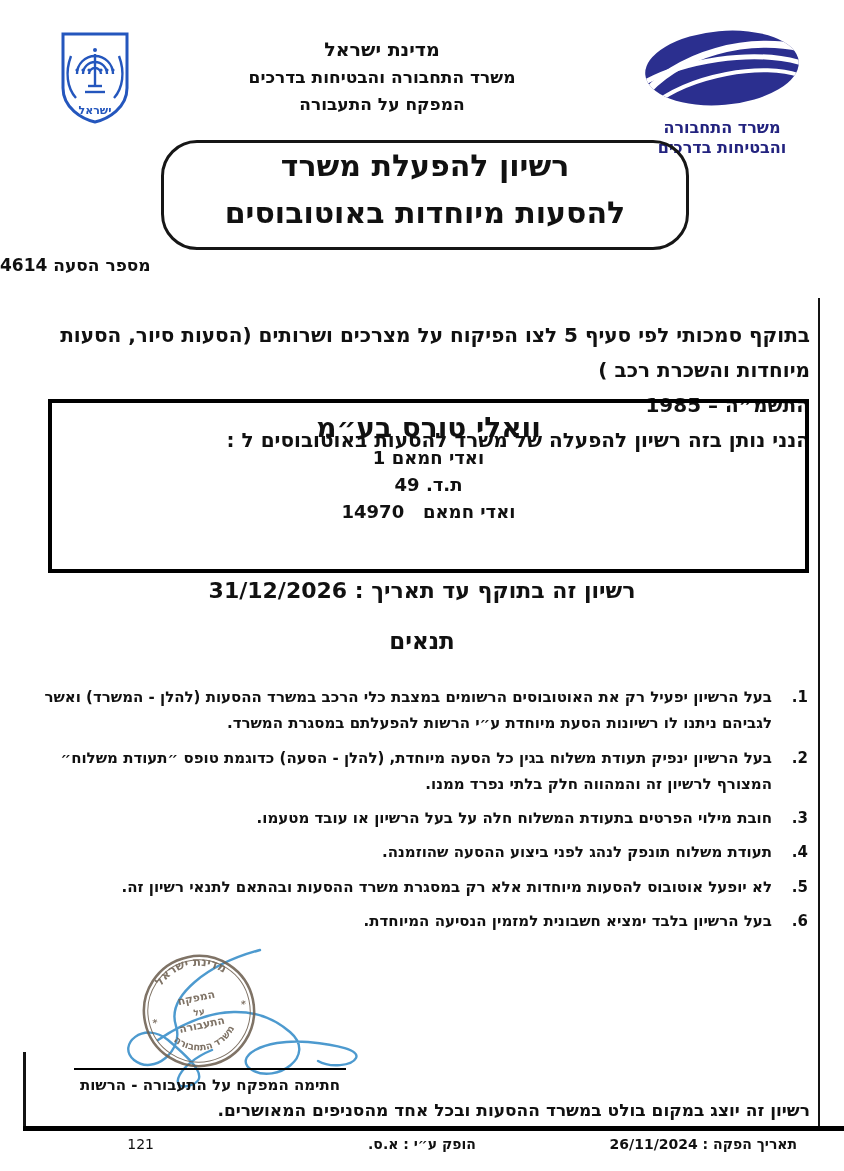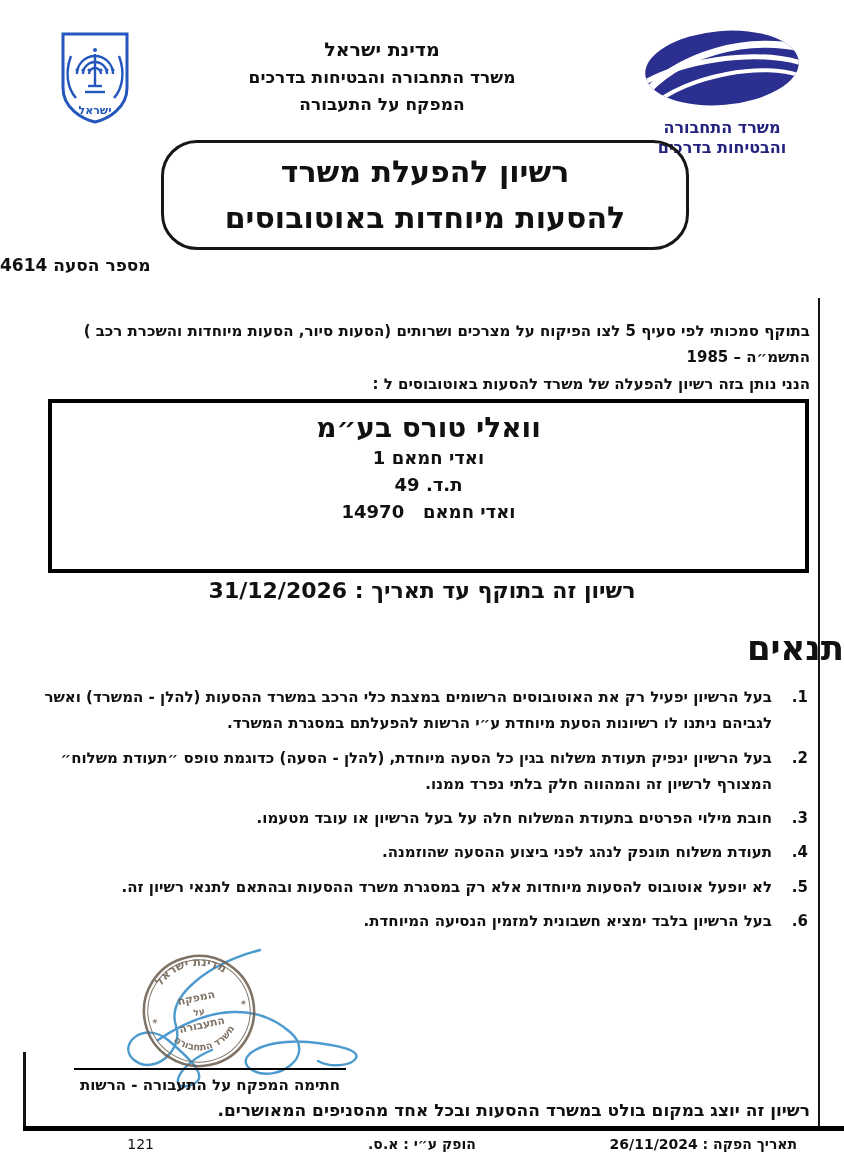--- a/index.html
+++ b/index.html
@@ -12,35 +12,35 @@
   .hdr-text{position:absolute;top:38px;left:150px;right:230px;text-align:center;font-weight:bold;}
   .hdr-line1{font-size:19px;}
   .hdr-line2{font-size:17px;margin-top:7px;}
   .hdr-line3{font-size:17px;margin-top:7px;}
   .mot{position:absolute;top:26px;right:30px;width:184px;text-align:center;}
   .mot-caption{font-size:16px;font-weight:bold;color:#23237f;line-height:1.25;margin-top:2px;}
   
   .title-box{
     position:absolute;top:140px;left:161px;width:522px;height:104px;
     border:3px solid #161616;border-radius:36px;display:flex;flex-direction:column;
-    justify-content:center;text-align:center;font-weight:bold;font-size:30px;line-height:1.55;
+    text-align:center;font-weight:bold;font-size:30px;line-height:1.55;
   }
   .license-no{position:absolute;top:255px;left:0;right:0;text-align:left;font-size:17px;font-weight:bold;}
   
-  .intro{position:absolute;top:318px;right:34px;left:30px;font-size:15px;font-weight:bold;line-height:1.75;text-align:right;}
+  .intro{position:absolute;top:318px;right:34px;left:30px;font-size:20px;font-weight:bold;line-height:1.75;text-align:right;}
   
   .company-box{
     position:absolute;top:399px;left:48px;width:753px;height:158px;border:4px solid #000;
     text-align:center;padding-top:8px;box-sizing:content-box;
   }
   .company-name{font-size:28px;font-weight:bold;}
   .company-line{font-size:18px;font-weight:bold;line-height:1.5;white-space:pre-wrap;}
   
   .validity{position:absolute;top:578px;left:0;right:0;text-align:center;font-size:22px;font-weight:bold;}
-  .cond-heading{position:absolute;top:628px;left:0;right:0;text-align:right;font-size:34px;font-weight:bold;}
+  .cond-heading{position:absolute;top:628px;left:0;right:0;text-align:center;font-size:23px;font-weight:bold;}
   .conditions{position:absolute;top:684px;right:36px;left:30px;font-size:15px;font-weight:bold;}
   .cond-item{display:flex;margin-bottom:8px;line-height:1.75;text-align:right;}
   .cond-num{flex:0 0 24px;margin-left:12px;}
   .cond-text{flex:1;}
   
   .sig-block{position:absolute;top:944px;left:60px;width:320px;height:170px;}
   .sig-svg{position:absolute;top:0;left:0;}
   .stamp{position:absolute;top:8px;left:80px;width:118px;height:118px;transform:rotate(-12deg);opacity:.88;}
   .sig-label{position:absolute;top:124px;left:14px;width:272px;border-top:2px solid #000;padding-top:6px;
              text-align:center;font-size:15px;font-weight:bold;}

